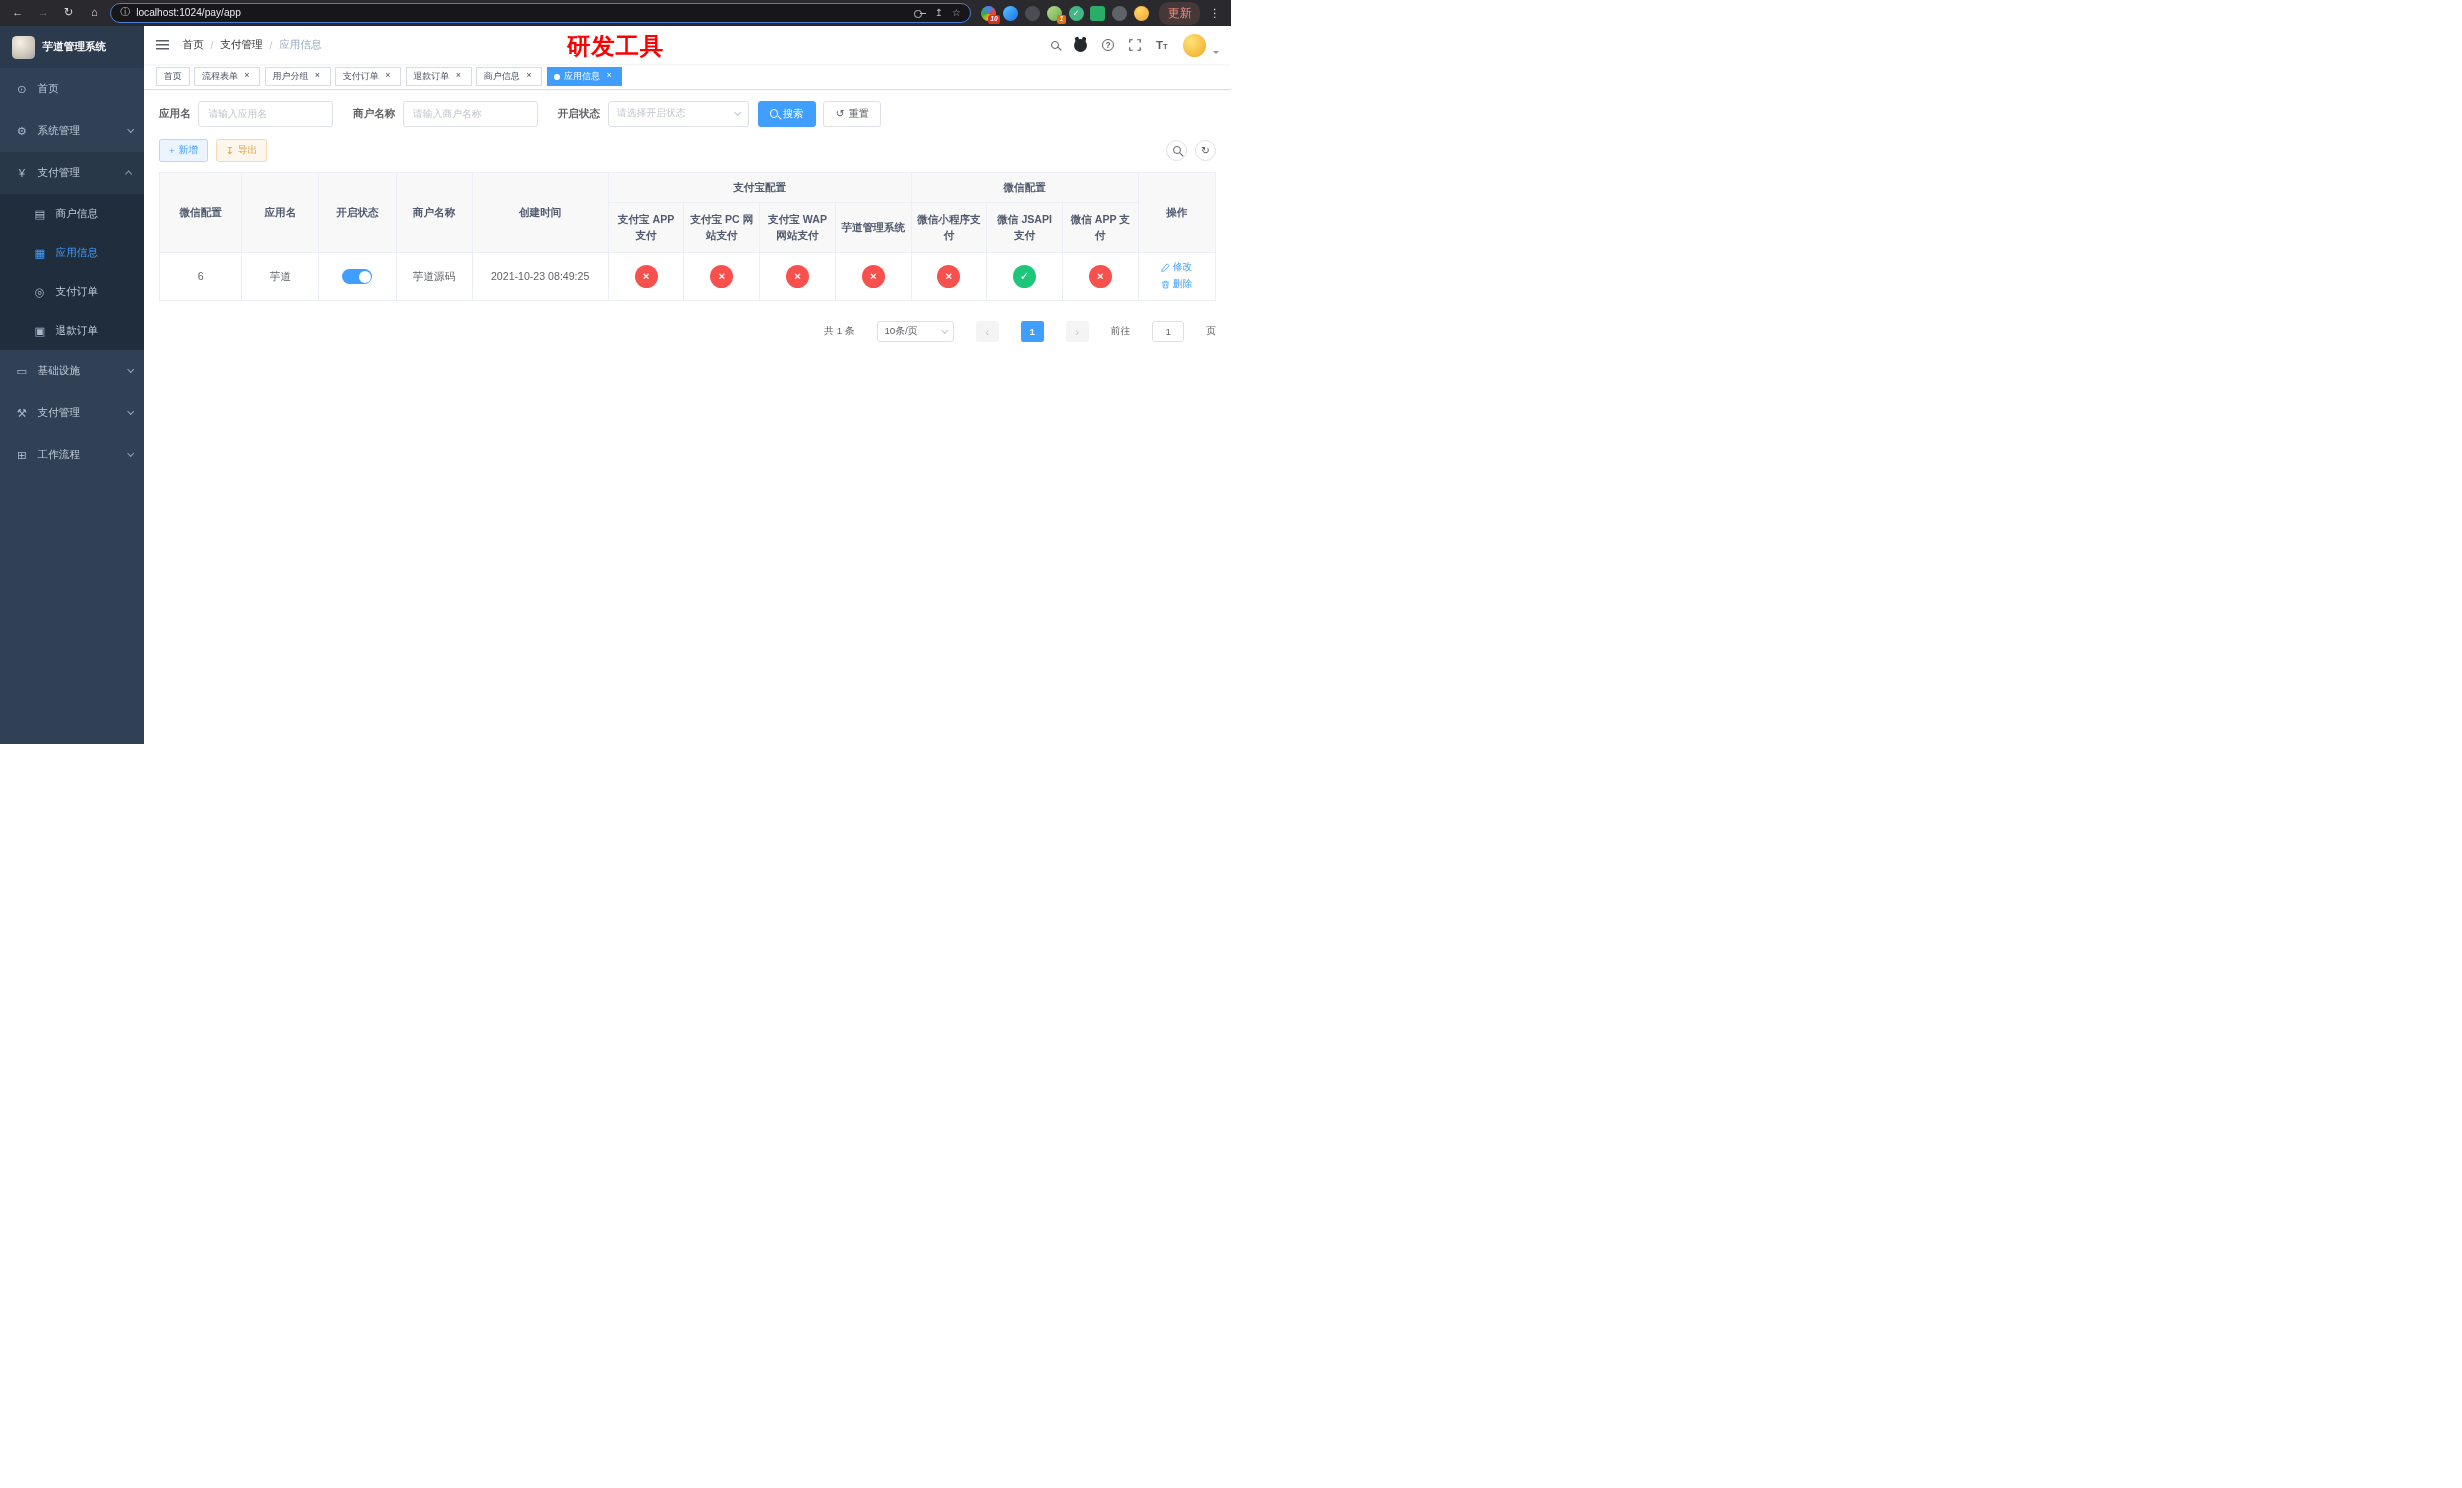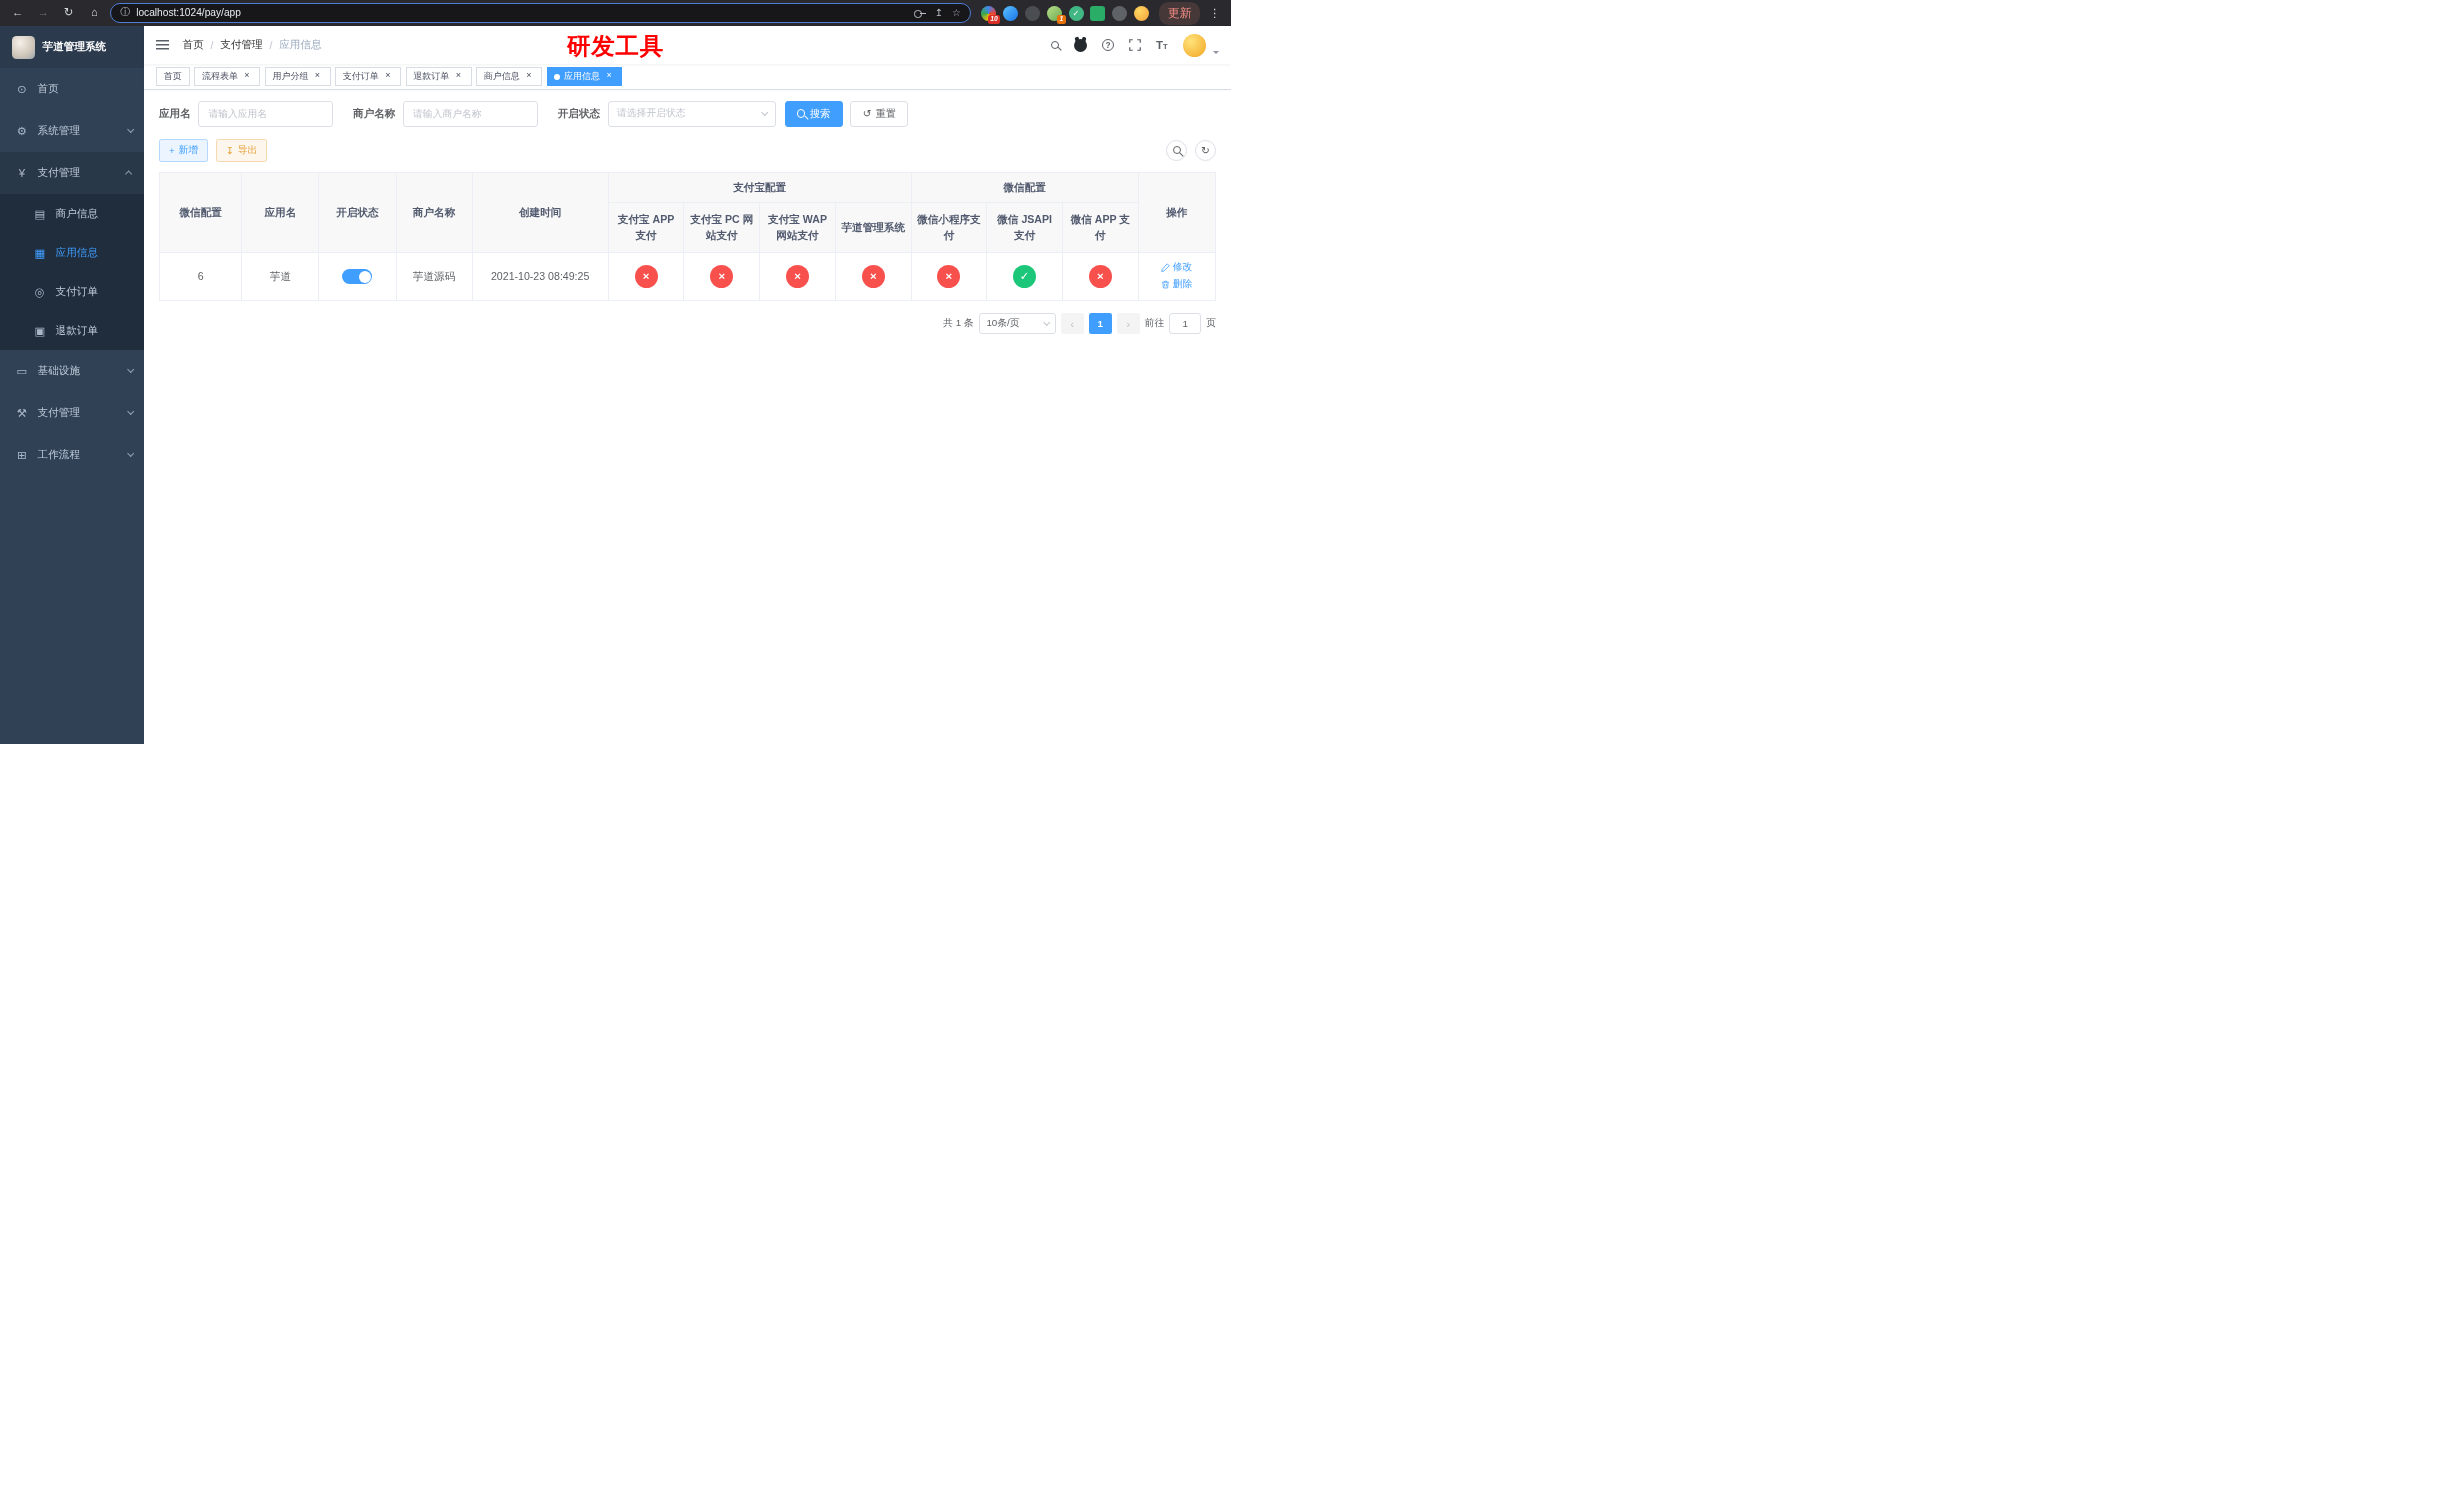--- a/index.html
+++ b/index.html
@@ -81,21 +81,21 @@
   .tab.active { background:#409eff; border-color:#409eff; color:#fff; }
   .tab-dot { width:6px; height:6px; border-radius:50%; background:#fff; display:inline-block; }
 
   
   .content { flex:1; padding:10.6px 15px 0; overflow:hidden; }
   .filter-row { display:flex; align-items:center; margin-bottom:12px; }
   .f-label { font-size:10.6px; font-weight:700; color:#606266; margin-right:7.6px; white-space:nowrap; }
   .gap { width:19.7px; flex:0 0 auto; }
   .f-input { width:135px; height:26px; border:0.8px solid #dcdfe6; border-radius:3px; padding:0 9px; font-size:9.8px; color:#606266; outline:none; font-family:inherit; }
   .f-input::placeholder { color:#c0c4cc; }
-  .f-select { width:168px; height:26px; border:0.8px solid #dcdfe6; border-radius:3px; display:flex; align-items:center; justify-content:space-between; padding:0 8.3px; font-size:9.8px; color:#c0c4cc; cursor:pointer; background:#fff; }
+  .f-select { width:141px; height:26px; border:0.8px solid #dcdfe6; border-radius:3px; display:flex; align-items:center; justify-content:space-between; padding:0 8.3px; font-size:9.8px; color:#c0c4cc; cursor:pointer; background:#fff; }
   .chev-sel { width:5.3px; height:5.3px; border-right:1px solid #c0c4cc; border-bottom:1px solid #c0c4cc; transform:rotate(45deg) translateY(-1.5px); }
   .btn { height:26px; border-radius:3px; font-size:10.2px; display:inline-flex; align-items:center; gap:4.5px; padding:0 11.4px; border:0.8px solid transparent; cursor:pointer; font-family:inherit; white-space:nowrap; }
   .btn-primary { background:#409eff; border-color:#409eff; color:#fff; margin-left:9px; }
   .btn-plain { background:#fff; border-color:#dcdfe6; color:#606266; margin-left:7.6px; }
   .toolbar-row { display:flex; align-items:center; gap:7.6px; margin-bottom:10.6px; }
   .btn-sm { height:23px; border-radius:2.3px; font-size:9.8px; display:inline-flex; align-items:center; gap:3.8px; padding:0 9px; cursor:pointer; border:0.8px solid transparent; font-family:inherit; }
   .btn-add { background:#ecf5ff; border-color:#b3d8ff; color:#409eff; }
   .btn-export { background:#fdf6ec; border-color:#f5dab1; color:#e6a23c; }
   .toolbar-right { margin-left:auto; display:flex; align-items:center; gap:7.6px; color:#606266; }
   .circle-btn { width:21px; height:21px; border:0.8px solid #dcdfe6; border-radius:50%; display:inline-flex; align-items:center; justify-content:center; cursor:pointer; font-size:10.6px; color:#606266; background:#fff; }
@@ -110,21 +110,21 @@
   .switch { width:30px; height:15px; border-radius:7.6px; background:#dcdfe6; position:relative; display:inline-block; vertical-align:middle; cursor:pointer; }
   .switch::after { content:''; position:absolute; top:1.5px; left:1.5px; width:12px; height:12px; border-radius:50%; background:#fff; }
   .switch.on { background:#409eff; }
   .switch.on::after { left:16.7px; }
   .cfg { width:23px; height:23px; border-radius:50%; display:inline-flex; align-items:center; justify-content:center; color:#fff; font-size:11.4px; font-weight:700; vertical-align:middle; }
   .cfg.no { background:#f8514d; }
   .cfg.ok { background:#1dc779; }
   .op-link { color:#409eff; font-size:9.8px; display:inline-flex; align-items:center; gap:2.3px; margin:0 3.8px; cursor:pointer; text-decoration:none; white-space:nowrap; }
 
   
-  .pager { display:flex; align-items:center; justify-content:flex-end; gap:5px; margin-top:12px; font-size:9.8px; color:#606266; }
+  .pager { display:flex; align-items:center; justify-content:flex-end; gap:22px; margin-top:20px; font-size:9.8px; color:#606266; }
   .p-size { width:77px; height:21px; border:0.8px solid #dcdfe6; border-radius:3px; display:flex; align-items:center; justify-content:space-between; padding:0 6.8px; cursor:pointer; color:#606266; background:#fff; }
   .p-btn { min-width:23px; height:21px; background:#f4f4f5; color:#c0c4cc; border-radius:2.3px; display:inline-flex; align-items:center; justify-content:center; font-size:11.4px; cursor:pointer; }
   .p-btn.page { background:#409eff; color:#fff; font-size:9.8px; font-weight:600; }
   .p-goto-input { width:32px; height:21px; border:0.8px solid #dcdfe6; border-radius:3px; text-align:center; font-size:9.8px; color:#606266; outline:none; font-family:inherit; }
 </style>
 </head>
 <body>
 
 <div class="screen">
 

